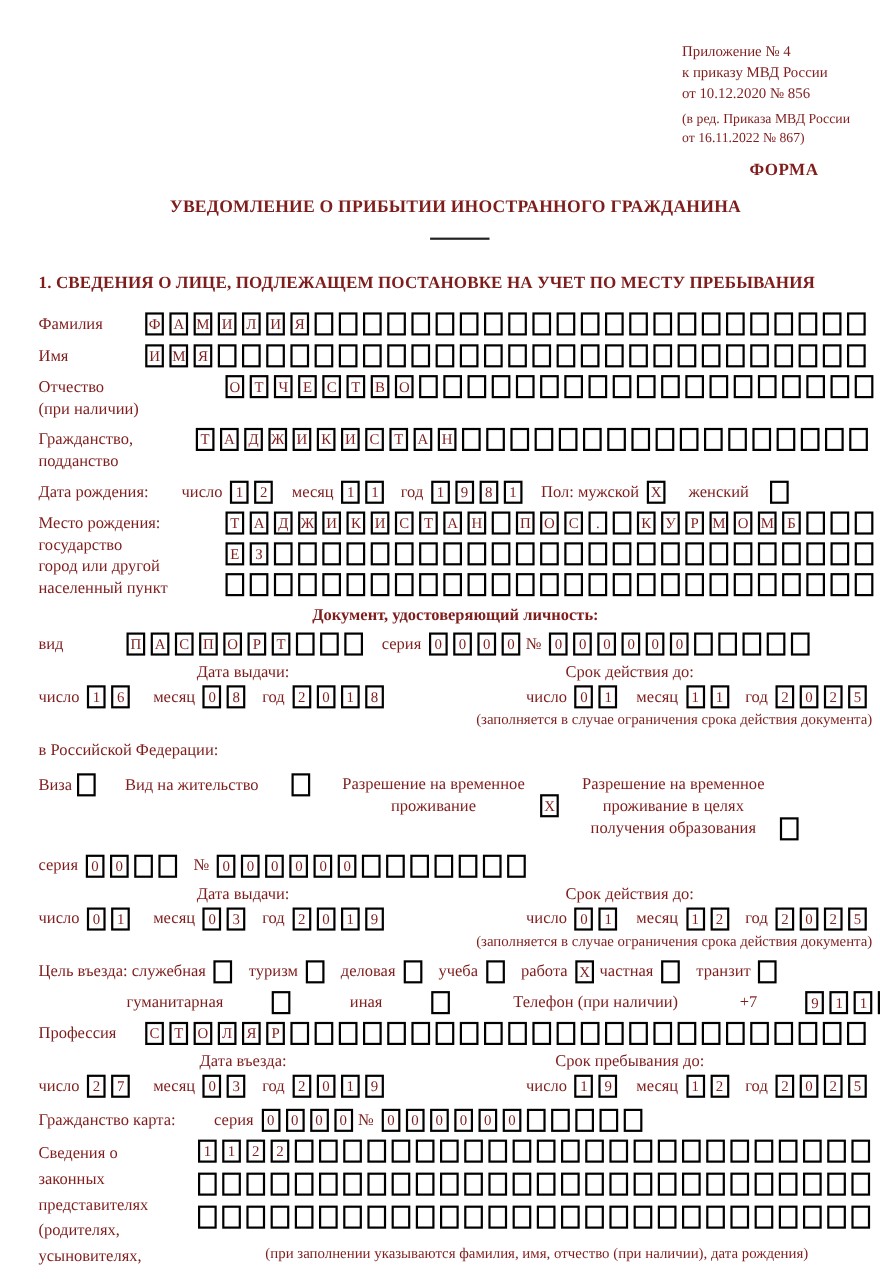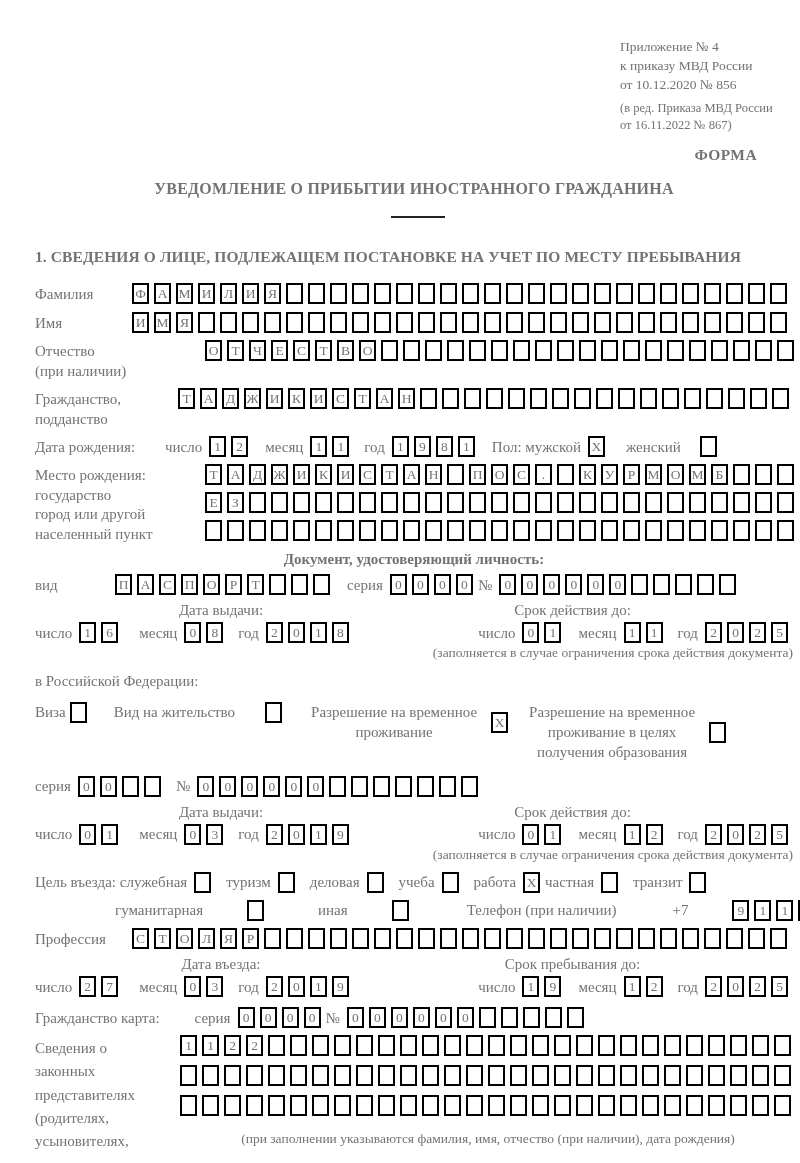--- a/index.html
+++ b/index.html
@@ -1,25 +1,25 @@
 <!DOCTYPE html>
 <html><head>
 <meta charset="utf-8">
 <style>
   html,body { margin:0; padding:0; background:#e8e8e8; }
   .page {
     position:relative; width:800px; height:1163px; margin:0 auto;
-    background:#ffffff; color:#737373;
+    background:#ffffff; color:#7f1d1d;
     font-family:"Liberation Serif","DejaVu Serif",serif;
     overflow:hidden;
   }
   .ref { position:absolute; left:620px; top:38px; font-size:13.5px; line-height:1.4; }
   .ref .small { font-size:12.5px; }
   .ref .gaptop { margin-top:5px; }
-  .forma { position:absolute; top:146px; right:43px; font-weight:bold; font-size:15.5px; letter-spacing:0.4px; }
+  .forma { position:absolute; top:146px; right:56px; font-weight:bold; font-size:15.5px; letter-spacing:0.4px; }
   .content { position:absolute; left:35px; top:178px; width:758px; }
   .title { text-align:center; font-weight:bold; font-size:16px; line-height:1.42; letter-spacing:0.2px; }
   .blank { display:inline-block; width:54px; height:15px; border-bottom:2px solid #222; margin-left:8px; }
   .section { font-weight:bold; font-size:15.5px; margin-top:24px; margin-bottom:17px; letter-spacing:0.1px; }
 
   .frow { display:flex; align-items:flex-start; margin-bottom:7px; }
   .vrow { align-items:center; }
   .lbl { font-size:15px; line-height:1.3; flex-shrink:0; padding-top:2px; }
   .ilbl { font-size:15px; padding-top:1px; margin-right:7px; white-space:nowrap; }
   .lw97 { width:97px; }
@@ -40,21 +40,21 @@
 
   .dheads { display:flex; font-size:15px; margin-bottom:3px; }
   .dh1 { width:372px; text-align:center; }
   .dh2 { flex:1; text-align:center; padding-right:55px; }
   .drow { display:flex; align-items:center; margin-bottom:2px; }
   .g1 { width:372px; display:flex; align-items:center; }
   .g2 { display:flex; align-items:center; margin-left:78px; }
   .note { font-size:13.5px; text-align:right; margin:1px 0 9px 0; }
   .plain { font-size:15px; line-height:1.5; }
   .optrow { display:flex; align-items:flex-start; margin:9px 0 13px 0; }
-  .opt { display:flex; align-items:center; }
+  .opt { display:flex; align-items:flex-end; }
   .optlbl { font-size:15px; line-height:1.35; text-align:center; }
   .repnote { font-size:13.5px; margin-top:15px; text-align:center; }
   .center-bold { text-align:center; font-weight:bold; font-size:15px; margin:3px 0 6px 0; }
   .mb10 { margin-bottom:10px; }
 </style>
 </head>
 <body>
 
 <div class="page">
 

